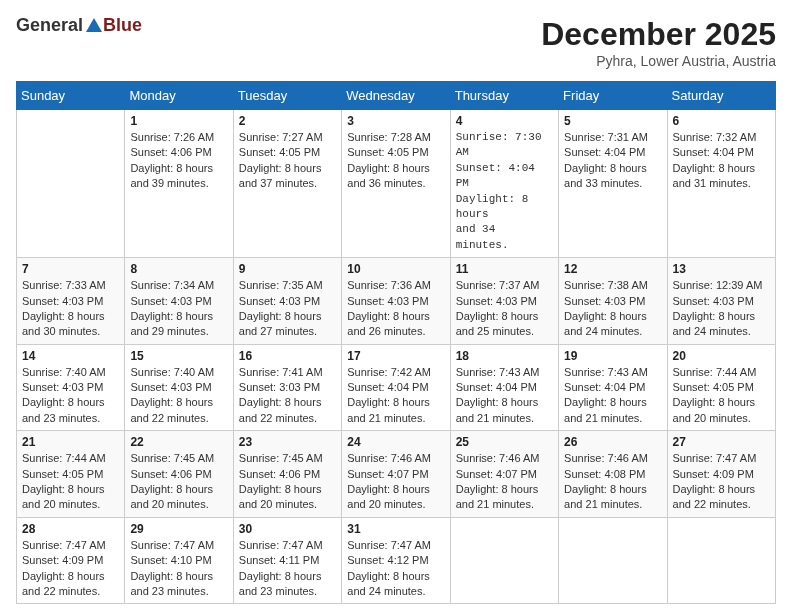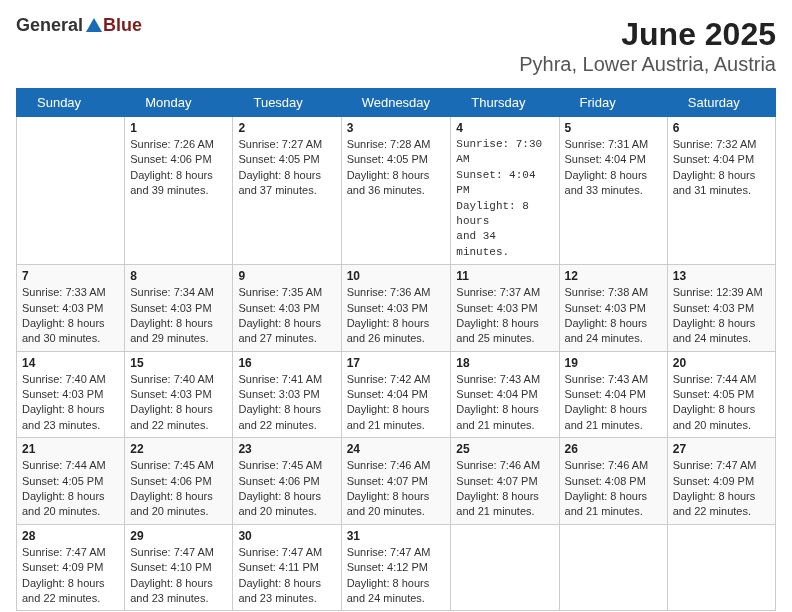--- a/index.html
+++ b/index.html
@@ -32,32 +32,32 @@
     }
     .title-area {
       text-align: right;
     }
     .month-title {
       font-size: 32px;
       font-weight: bold;
       color: #222;
     }
     .subtitle {
-      font-size: 20px;
+      font-size: 14px;
       color: #555;
     }
     .calendar {
       width: 100%;
       border-collapse: collapse;
       font-size: 11px;
     }
     .calendar th {
       background: #1a6bb5;
       color: #fff;
-      padding: 6px 20px;
+      padding: 6px 4px;
       text-align: left;
       font-size: 13px;
       font-weight: normal;
       border: 1px solid #1a6bb5;
     }
     .calendar td {
       border: 1px solid #ccc;
       vertical-align: top;
       padding: 4px 5px;
       width: 108px;
@@ -89,21 +89,21 @@
   <div class="logo">
     <div class="logo-row">
       <span class="logo-general">General</span>
       <svg width="18" height="18" viewBox="0 0 18 18" style="margin-left:2px;margin-top:-2px;">
         <polygon points="9,2 17,16 1,16" fill="#1a6bb5"></polygon>
       </svg>
     </div>
     <span class="logo-blue">Blue</span>
   </div>
   <div class="title-area">
-    <div class="month-title">June 2025</div>
+    <div class="month-title">December 2025</div>
     <div class="subtitle">Pyhra, Lower Austria, Austria</div>
   </div>
 </div>
 
 <table class="calendar">
   <thead>
     <tr>
     <th>Sunday</th>
         <th>Monday</th>
         <th>Tuesday</th>

